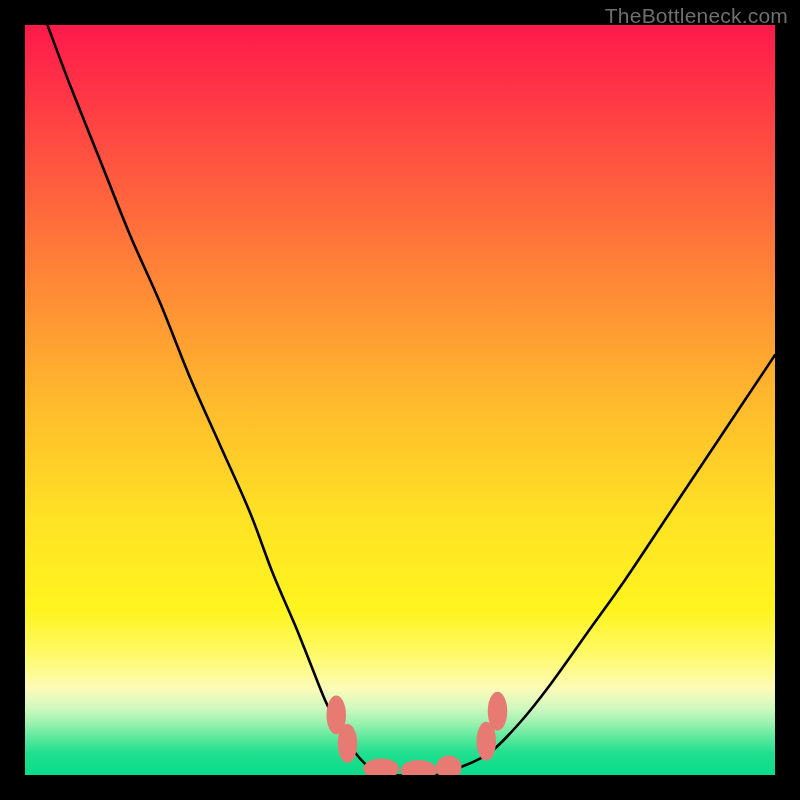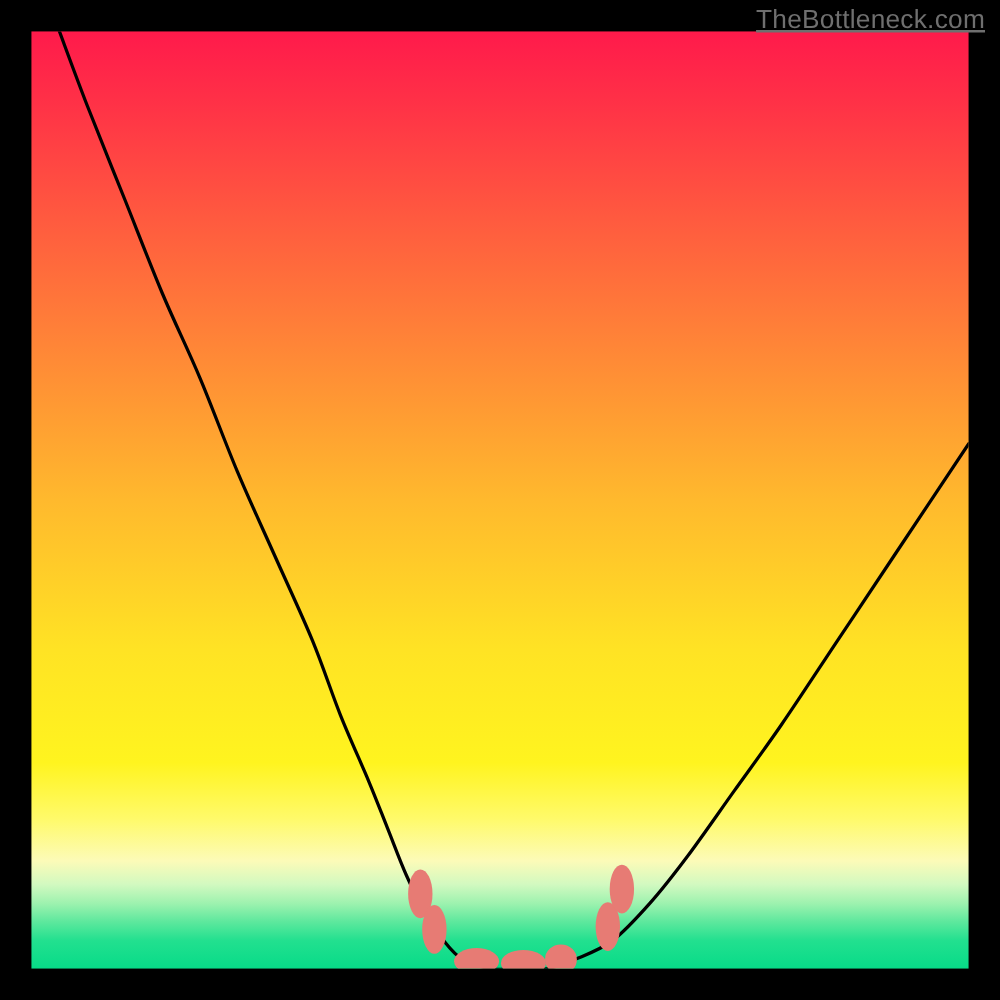--- a/index.html
+++ b/index.html
@@ -47,21 +47,20 @@
   }
   .watermark {
     position: absolute;
     top: 4px;
     right: 12px;
     color: #6f6f6f;
     font-size: 21px;
     font-weight: 500;
     letter-spacing: 0.2px;
     user-select: none;
-    text-decoration: underline;
   }
   svg.curve {
     position: absolute;
     inset: 0;
   }
 </style>
 </head>
 <body>
 
 <div class="frame">

